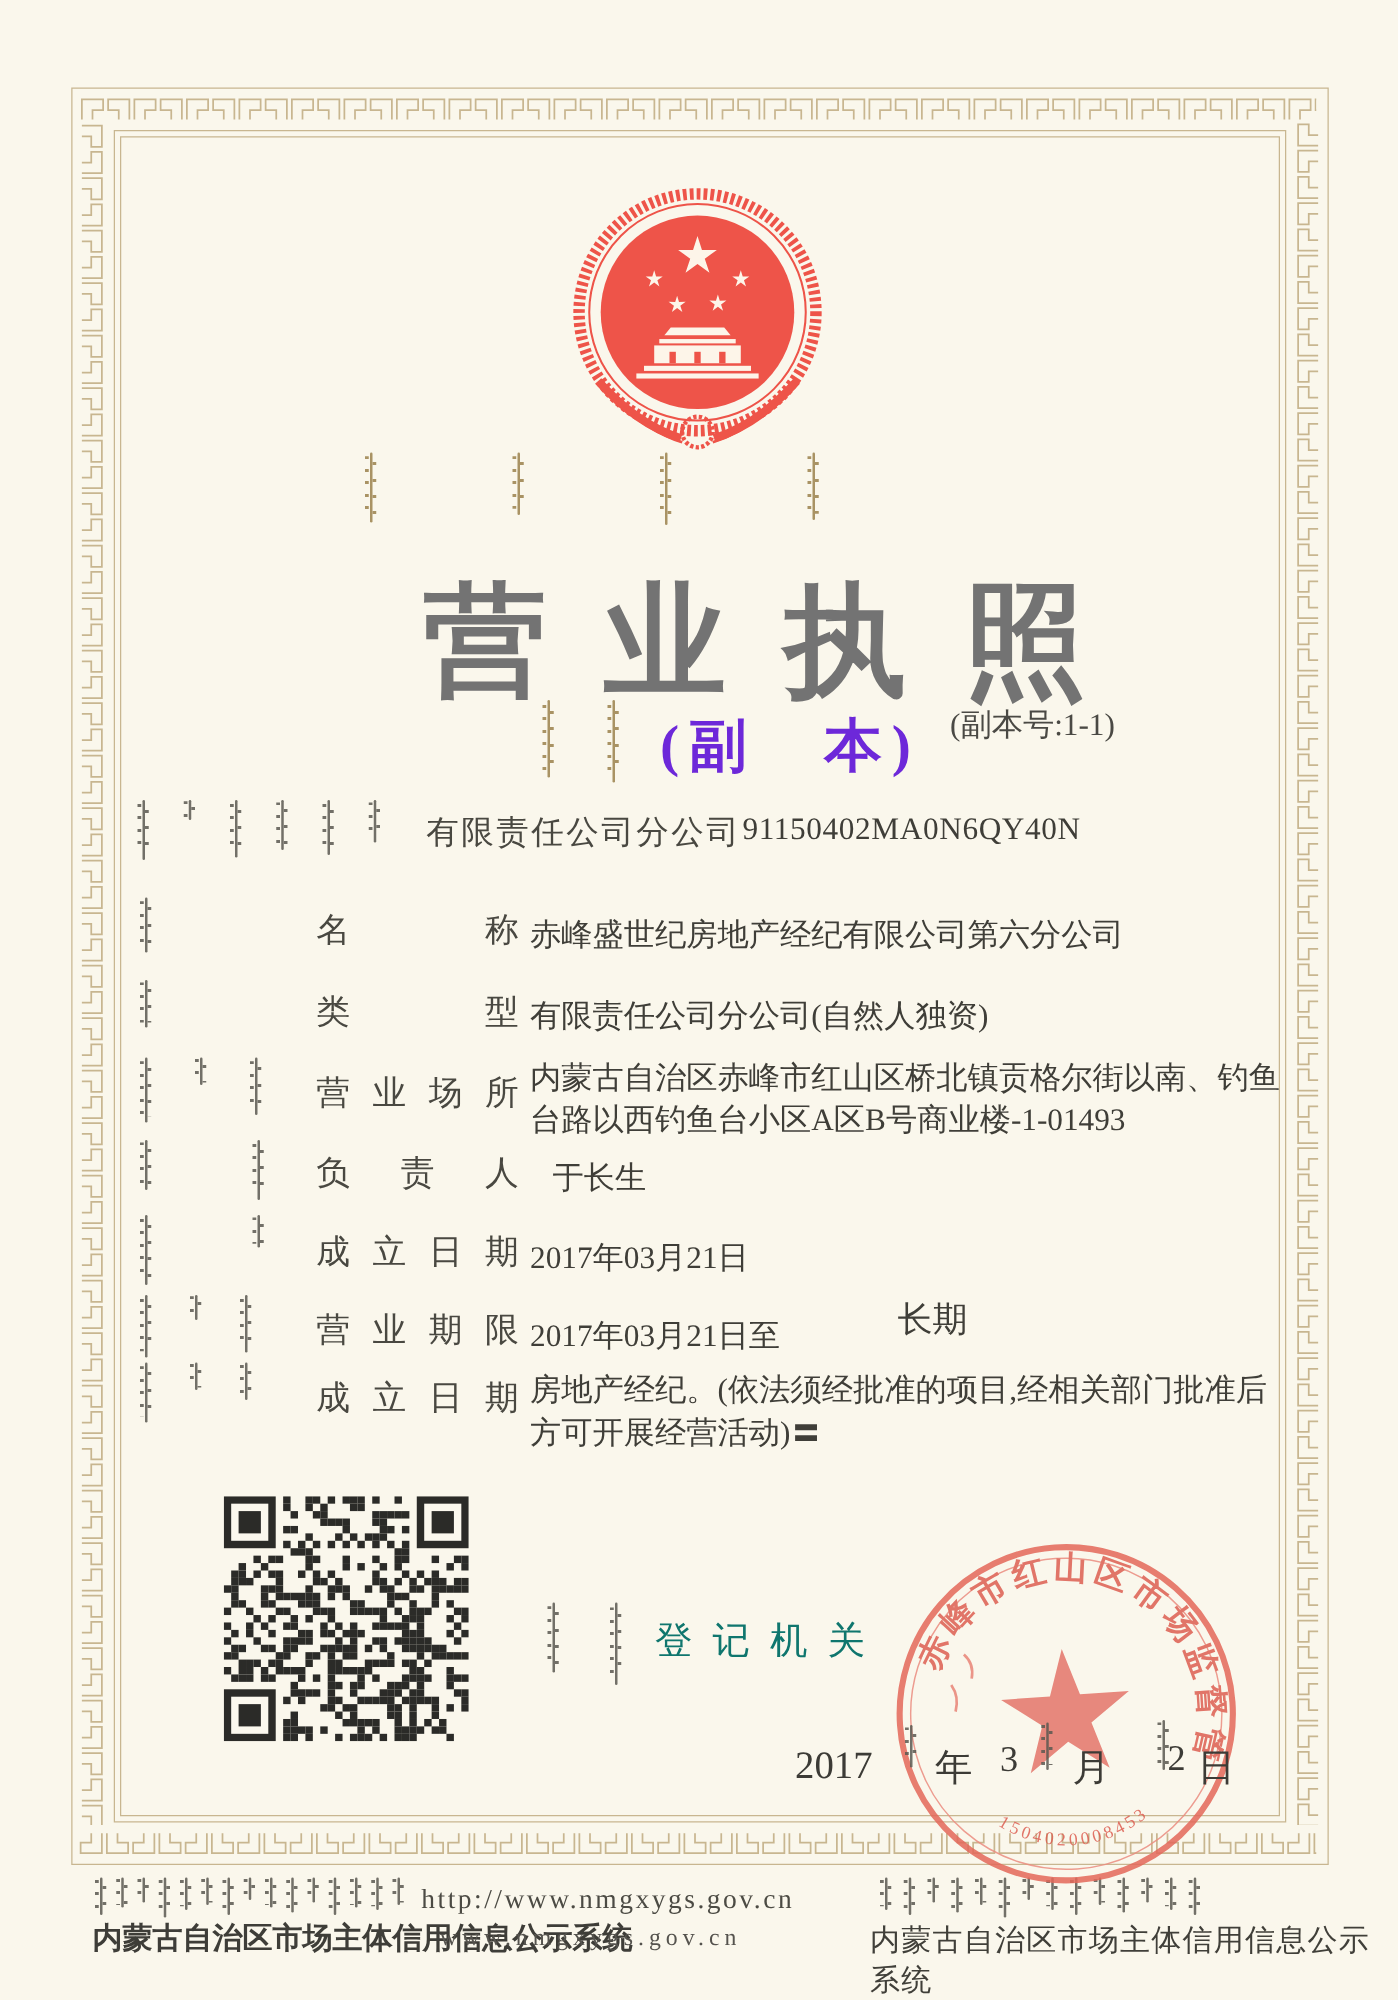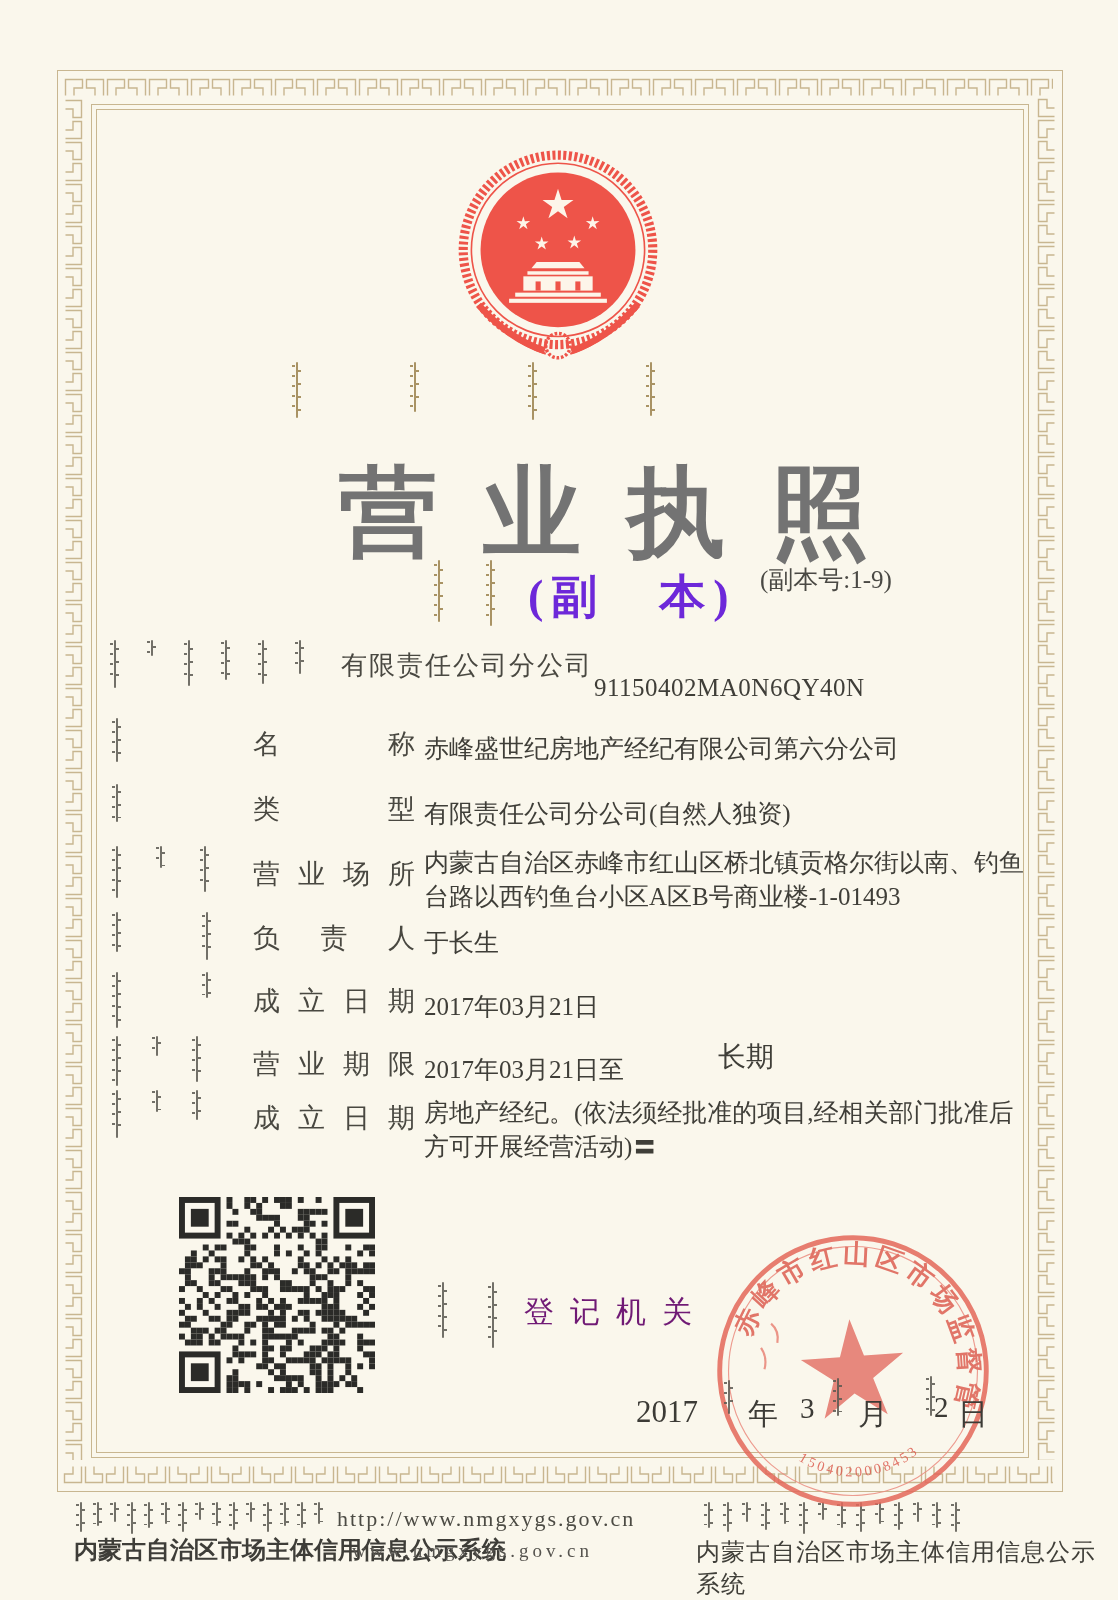--- a/index.html
+++ b/index.html
@@ -40,25 +40,25 @@
     color:#737373;margin-left:48px;}
   .copy-line{position:absolute;left:528px;top:566px;font-size:46px;color:#6d28d9;
     letter-spacing:8px;font-weight:600;}
   .copy-no{position:absolute;left:760px;top:563px;font-size:25px;color:#4a4944;}
 
   
   .lbl{position:absolute;font-size:27px;color:#494841;width:162px;
        text-align:justify;text-align-last:justify;}
   .val{position:absolute;font-size:25px;color:#3f3e38;line-height:34px;}
   .code-lbl{position:absolute;left:341px;top:648px;font-size:26px;color:#494841;letter-spacing:2px;}
-  .code-val{position:absolute;left:594px;top:650px;font-size:25px;color:#3f3e38;letter-spacing:.5px;margin-top:24px;}
+  .code-val{position:absolute;left:594px;top:650px;font-size:25px;color:#3f3e38;letter-spacing:.5px;}
 
   
   .qr{position:absolute;left:179px;top:1197px;fill:#2b2b28;}
-  .reg-lbl{position:absolute;left:524px;top:1292px;font-size:30px;letter-spacing:16px;color:#701a75;}
+  .reg-lbl{position:absolute;left:524px;top:1292px;font-size:30px;letter-spacing:16px;color:#0f766e;}
   .date-el{position:absolute;font-size:30px;color:#3c3b36;z-index:3;}
   .seal-wrap{position:absolute;left:706px;top:1224px;width:294px;height:294px;
              transform:rotate(-4deg);opacity:.85;z-index:1;}
 
   
   .f-url-top{position:absolute;left:337px;top:1506px;font-size:22px;letter-spacing:2px;color:#4c4b44;}
   .f-sys{position:absolute;left:74px;top:1534px;font-size:24px;font-weight:600;color:#3e3d38;
          font-family:"Liberation Sans", sans-serif;}
   .f-url{position:absolute;left:352px;top:1540px;font-size:19px;letter-spacing:4px;color:#55534e;}
   .f-pub{position:absolute;left:696px;top:1536px;font-size:24px;color:#403f39;letter-spacing:1px;}
@@ -344,21 +344,21 @@
     <span class="mg" style="height: 50px;"></span>
     <span class="mg" style="height: 58px;"></span>
     <span class="mg" style="height: 54px;"></span>
   </div>
 <div class="doc-title">营业执照</div>
 <div class="mong gold" style="left:434px;top:560px;gap:42px;">
     <span class="mg" style="height: 62px;"></span>
     <span class="mg" style="height: 66px;"></span>
   </div>
 <div class="copy-line">(副　本)</div>
-<div class="copy-no">(副本号:1-9)</div>
+<div class="copy-no">(副本号:1-1)</div>
 
 <div class="mong dark" style="left:110px;top:640px;gap:27px;">
     <span class="mg" style="height: 48px;"></span>
     <span class="mg" style="height: 16px;"></span>
     <span class="mg" style="height: 46px;"></span>
     <span class="mg" style="height: 40px;"></span>
     <span class="mg" style="height: 44px;"></span>
     <span class="mg" style="height: 34px;"></span>
   </div>
 <div class="code-lbl">有限责任公司分公司</div>
@@ -382,21 +382,21 @@
     <span class="mg" style="height: 46px;"></span>
   </div>
 <div class="lbl" style="left:253px;top:856px;">营业场所</div>
 <div class="val" style="left:424px;top:846px;width:604px;">内蒙古自治区赤峰市红山区桥北镇贡格尔街以南、钓鱼台路以西钓鱼台小区A区B号商业楼-1-01493</div>
 
 <div class="mong dark" style="left:112px;top:912px;gap:80px;">
     <span class="mg" style="height: 40px;"></span>
     <span class="mg" style="height: 48px;"></span>
   </div>
 <div class="lbl" style="left:253px;top:920px;">负责人</div>
-<div class="val" style="left:424px;top:926px;width:600px;">于长生</div>
+<div class="val" style="left:442px;top:926px;width:600px;">于长生</div>
 
 <div class="mong dark" style="left:112px;top:972px;gap:80px;">
     <span class="mg" style="height: 56px;"></span>
     <span class="mg" style="height: 26px;"></span>
   </div>
 <div class="lbl" style="left:253px;top:983px;">成立日期</div>
 <div class="val" style="left:424px;top:990px;width:600px;">2017年03月21日</div>
 
 <div class="mong dark" style="left:112px;top:1036px;gap:30px;">
     <span class="mg" style="height: 50px;"></span>

